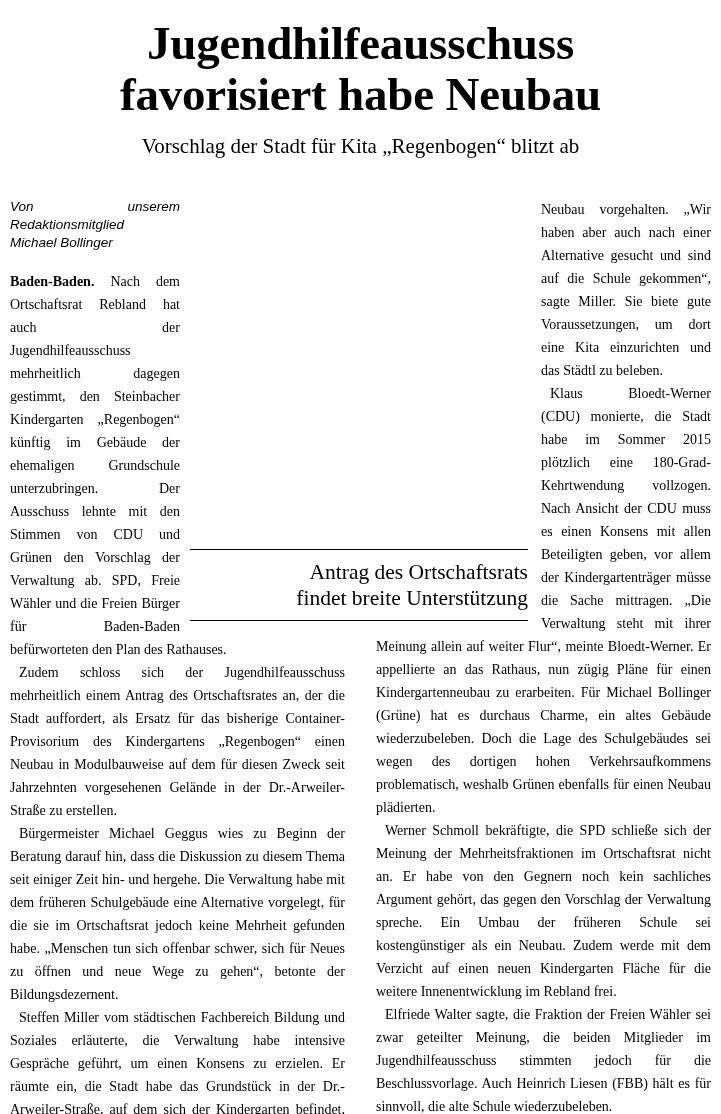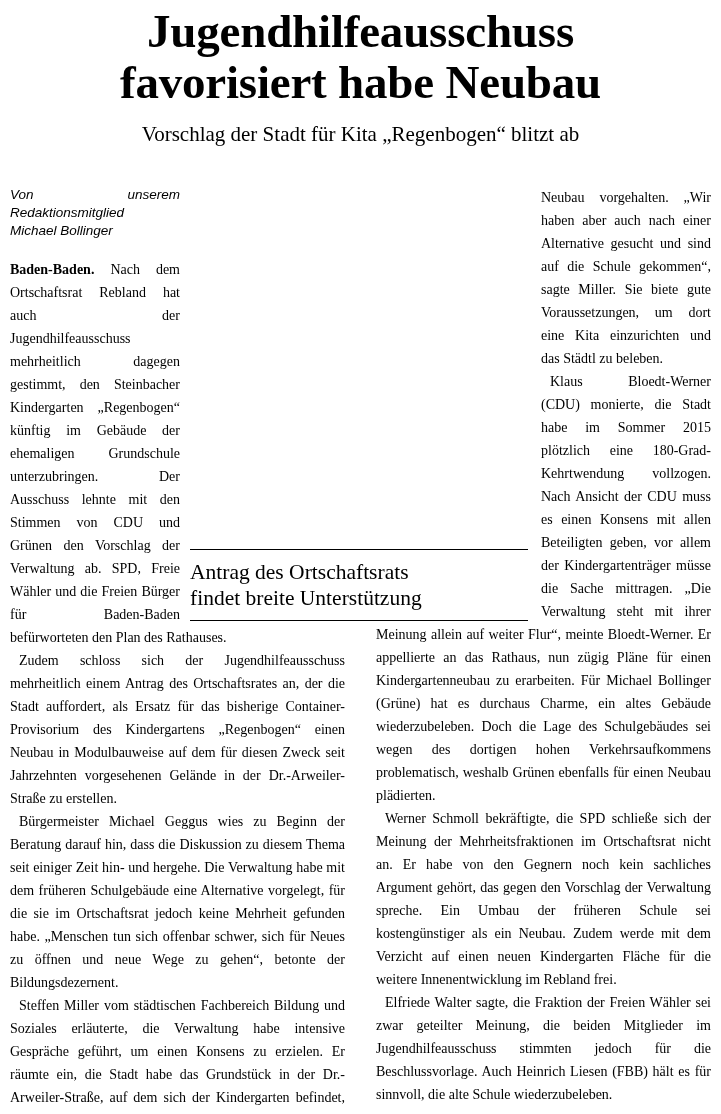--- a/index.html
+++ b/index.html
@@ -16,20 +16,21 @@
     color: #000000;
     -webkit-font-smoothing: antialiased;
   }
 
   .page {
     position: relative;
     width: 721px;
     height: 928px;
     box-sizing: border-box;
     padding: 0 26px;
+    margin-top: 12px;
   }
 
   
   .headline {
     text-align: center;
     font-family: "Liberation Serif", "DejaVu Serif", serif;
     font-weight: 700;
     font-size: 47px;
     line-height: 1.08;
     letter-spacing: -0.2px;
@@ -107,28 +108,28 @@
     height: 94px;
     margin-top: 331px;
   }
   .shim-left  { float: right; }
   .shim-right { float: left;  }
 
   
   .pullquote {
     position: absolute;
     left: 190px;
-    top: 549px;
+    top: 537px;
     width: 338px;
     border-top: 1.4px solid #000;
     border-bottom: 1.4px solid #000;
     padding: 9px 0 9px 0;
     background: #ffffff;
     box-sizing: border-box;
-    text-align: left;
+    text-align: right;
   }
   .pullquote .pq-line {
     display: block;
     font-family: "Liberation Serif", "DejaVu Serif", serif;
     font-weight: 400;
     font-size: 21.5px;
     line-height: 26px;
     white-space: nowrap;
   }
 </style>

